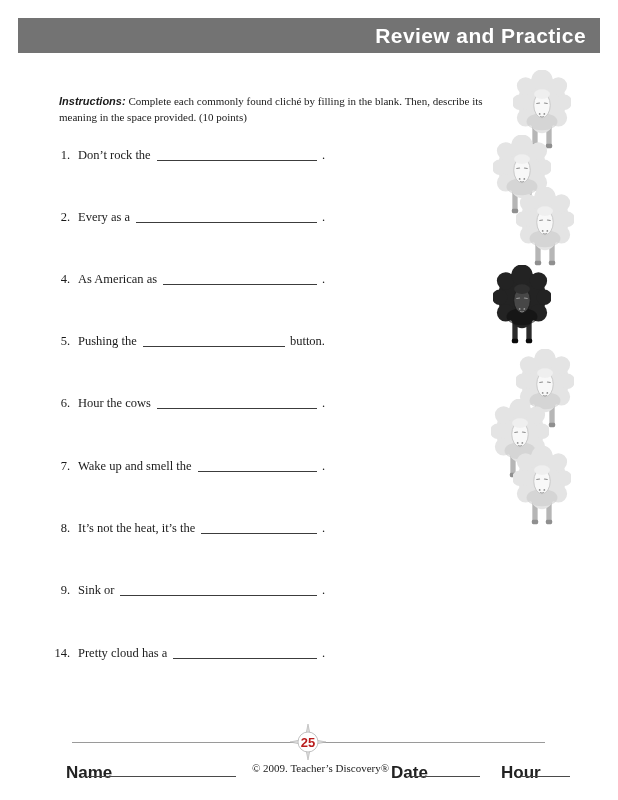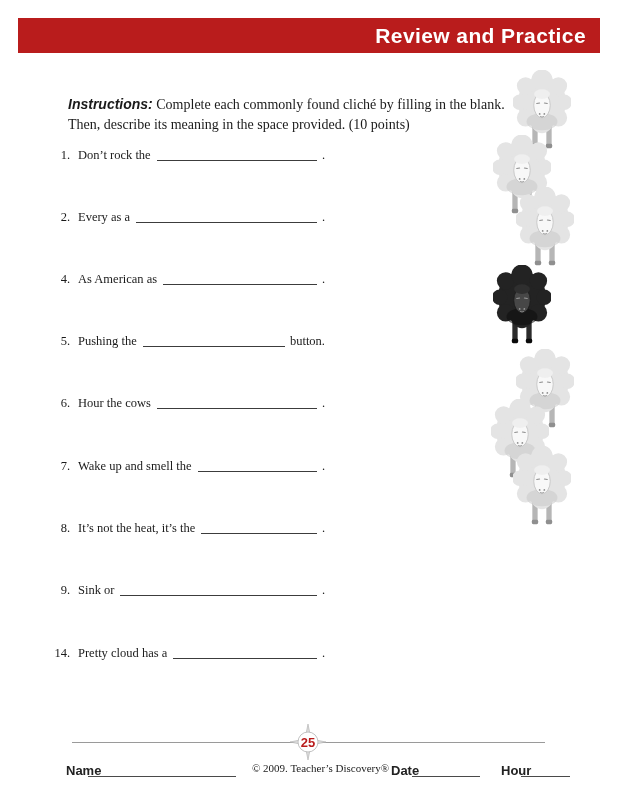--- a/index.html
+++ b/index.html
@@ -1,33 +1,33 @@
 <!DOCTYPE html>
 <html><head>
 <meta charset="utf-8">
 <style>
   html,body{margin:0;padding:0;background:#ffffff;}
   .page{
     position:relative;width:618px;height:800px;background:#ffffff;
     font-family:"Liberation Serif",serif;color:#1a1a1a;overflow:hidden;
   }
   .header-bar{
-    position:absolute;left:18px;top:18px;width:582px;height:35px;background:#b91c1c;
+    position:absolute;left:18px;top:18px;width:582px;height:35px;background:#737373;
     display:flex;align-items:center;justify-content:flex-end;padding-right:14px;box-sizing:border-box;
   }
   .header-title{
     color:#ffffff;font-family:"Liberation Sans",sans-serif;font-weight:bold;
     font-size:21px;letter-spacing:0.4px;
   }
   .exercise-title{
     position:absolute;left:55px;top:63px;
     font-family:"Liberation Sans",sans-serif;font-weight:bold;font-style:italic;font-size:19px;
   }
   .instructions{
-    position:absolute;left:68px;top:94px;width:455px;font-size:14px;line-height:1.45;
+    position:absolute;left:59px;top:94px;width:455px;font-size:11px;line-height:1.45;
   }
   .instructions-label{
     font-family:"Liberation Sans",sans-serif;font-weight:bold;font-style:italic;
   }
   .cliche-row{
     position:absolute;left:40px;width:285px;display:flex;align-items:baseline;font-size:12.5px;
   }
   .item-number{flex:none;width:30px;text-align:right;padding-right:8px;}
   .item-prefix{flex:none;white-space:nowrap;}
   .answer-blank{
@@ -40,21 +40,21 @@
   .footer-rule{position:absolute;left:72px;top:742px;width:473px;height:1px;background:#9a9a9a;}
   .page-badge{position:absolute;left:288px;top:722px;width:40px;height:40px;}
   .page-badge svg{width:100%;height:100%;display:block;}
   .page-number{
     position:absolute;left:288px;top:722px;width:40px;height:40px;
     display:flex;align-items:center;justify-content:center;
     font-family:"Liberation Sans",sans-serif;font-weight:bold;font-size:13px;color:#b91c1c;
   }
   .footer-label{
     position:absolute;top:763px;font-family:"Liberation Sans",sans-serif;
-    font-weight:bold;font-size:13px;color:#222;padding-left:11px;
+    font-weight:bold;font-size:17px;color:#222;padding-left:11px;
   }
   .footer-line{position:absolute;top:776px;height:1px;background:#4a4a4a;}
   .copyright{position:absolute;left:252px;top:762px;font-size:11px;color:#222;}
 </style>
 </head>
 <body>
 
 <div class="page">
 
   <div class="header-bar">

